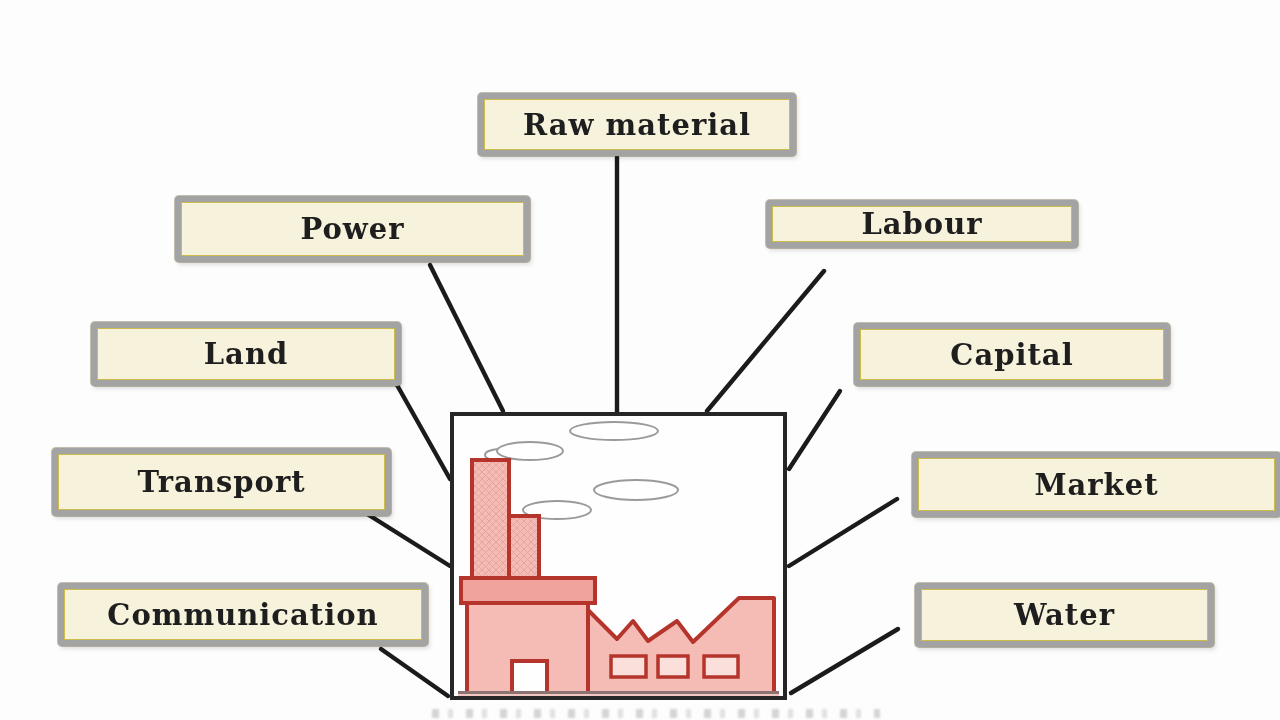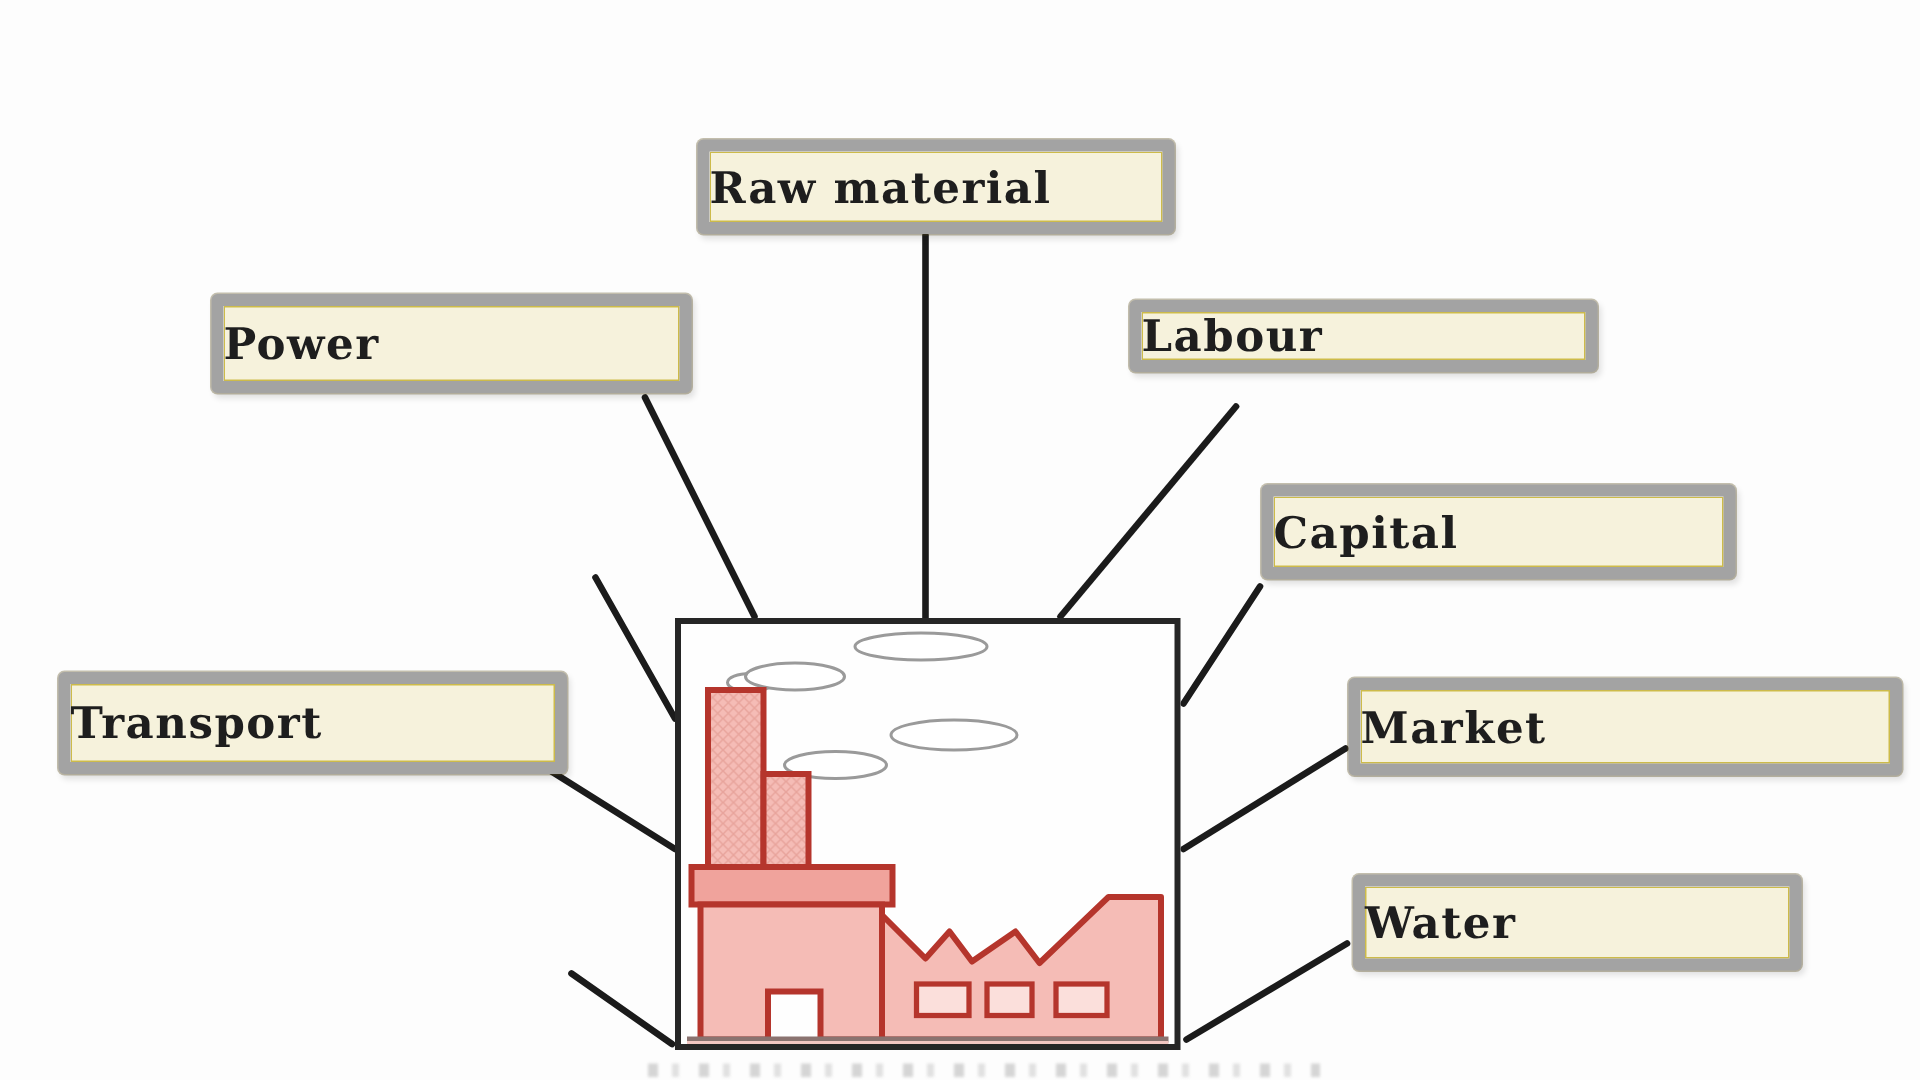--- a/index.html
+++ b/index.html
@@ -6,33 +6,34 @@
   body{
     width:1280px;height:720px;position:relative;overflow:hidden;
     background:#fdfdfd;
     font-family:"DejaVu Serif","Liberation Serif",serif;
   }
   .stage{position:absolute;inset:0;width:1280px;height:720px;}
 
   
   .label-box{
     position:absolute;
-    display:flex;align-items:center;
+    display:flex;align-items:center;justify-content:center;
     background:#f6f2dc;
-    border:8px solid #a3a3a3;
+    border:6px solid #a3a3a3;
     border-radius:4px;
     box-shadow:0 0 0 1px rgba(90,75,25,.35), inset 0 0 0 1px #cdbb4a, 2px 3px 4px rgba(0,0,0,.12);
     box-sizing:border-box;
+    margin-left:13px;
   }
   .label-box span{
     font-weight:700;color:#1e1e1e;font-size:29px;letter-spacing:1px;
     white-space:nowrap;
   }
   .pos-raw{left:465px;top:93px;width:318px;height:63px;}
-  .pos-power{left:141px;top:196px;width:320px;height:66px;}
+  .pos-power{left:162px;top:196px;width:355px;height:66px;}
   .pos-labour{left:753px;top:200px;width:312px;height:48px;}
   .pos-land{left:78px;top:322px;width:310px;height:64px;}
   .pos-capital{left:841px;top:323px;width:316px;height:63px;}
   .pos-transport{left:39px;top:448px;width:339px;height:68px;}
   .pos-market{left:899px;top:452px;width:369px;height:65px;}
   .pos-communication{left:45px;top:583px;width:370px;height:63px;}
   .pos-water{left:902px;top:583px;width:299px;height:64px;}
 
   
   .factory-frame{
@@ -72,28 +73,34 @@
 
   <div class="label-box pos-raw">
     <span>Raw material</span>
   </div>
   <div class="label-box pos-power">
     <span>Power</span>
   </div>
   <div class="label-box pos-labour">
     <span>Labour</span>
   </div>
+  <div class="label-box pos-land">
+    <span>Land</span>
+  </div>
   <div class="label-box pos-capital">
     <span>Capital</span>
   </div>
   <div class="label-box pos-transport">
     <span>Transport</span>
   </div>
   <div class="label-box pos-market">
     <span>Market</span>
+  </div>
+  <div class="label-box pos-communication">
+    <span>Communication</span>
   </div>
   <div class="label-box pos-water">
     <span>Water</span>
   </div>
 
   <div class="factory-frame">
     <svg viewBox="0 0 329 280" preserveAspectRatio="none" aria-hidden="true">
       <defs>
         <pattern id="hatch" width="7" height="7" patternUnits="userSpaceOnUse">
           <rect width="7" height="7" fill="#f5bcb6"></rect>

